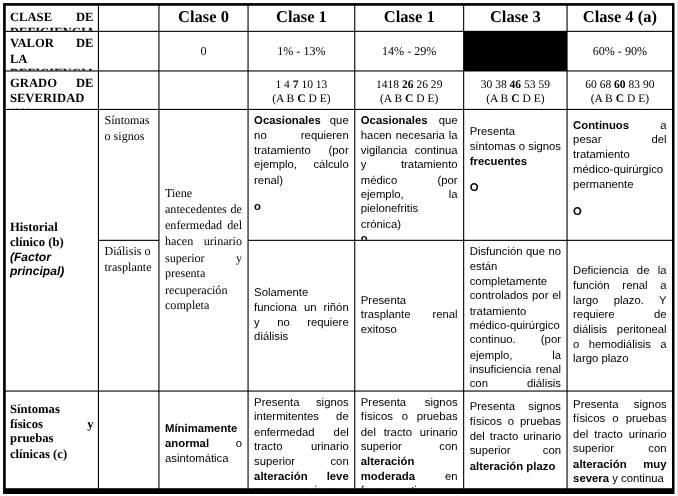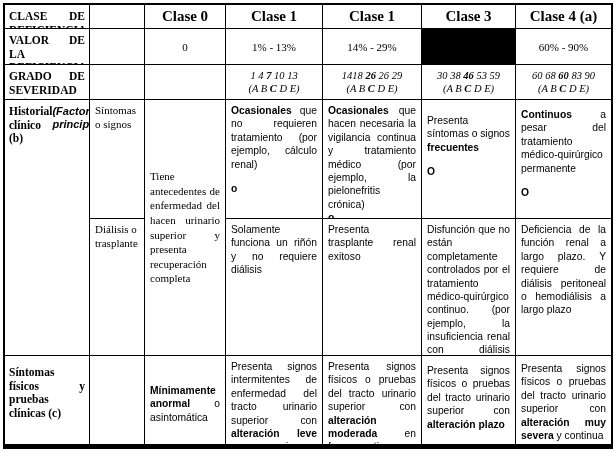--- a/index.html
+++ b/index.html
@@ -8,27 +8,27 @@
   .tbl{position:absolute;left:3px;top:3px;width:610px;height:446px;box-sizing:border-box;
        border:2px solid #000;border-bottom:5px solid #000;
        display:grid;
        grid-template-columns:84px 54px 80px 96px 98px 93px 1fr;
        grid-template-rows:23px 35px 34px 118px 136px 1fr;
        gap:1px;background:#000;overflow:hidden;}
   .c{background:#fff;box-sizing:border-box;overflow:hidden;padding:2px 4px;}
   .hdr{font-weight:bold;font-size:15px;display:flex;align-items:center;justify-content:center;text-align:center;}
   .lbl{font-weight:bold;font-size:11.5px;line-height:1.18;padding:5px 4px;text-align:justify;}
   .val{font-size:11px;display:flex;align-items:center;justify-content:center;text-align:center;}
-  .grado{font-size:10.5px;display:flex;flex-direction:column;align-items:center;justify-content:center;text-align:center;line-height:1.25;font-style:italic;}
+  .grado{font-size:10.5px;display:flex;flex-direction:column;align-items:center;justify-content:flex-end;text-align:center;line-height:1.25;}
   .sub{font-size:11px;display:flex;padding:3px 5px;line-height:1.3;}
   .serifbody{font-size:11px;line-height:1.32;text-align:justify;display:flex;align-items:center;}
   .body{font-family:"Liberation Sans", sans-serif;font-size:10.3px;line-height:1.3;
         text-align:justify;padding:4px 5px;}
   .after{font-weight:bold;margin-top:11px;}
-  .vcenter{display:flex;flex-direction:row;}
+  .vcenter{display:flex;flex-direction:column;justify-content:center;}
   .pt14{padding-top:14px;}
   .pt28{padding-top:28px;}
   .pt10{padding-top:10px;}
   b{font-weight:bold;}
   .it{font-style:italic;font-family:"Liberation Sans", sans-serif;font-size:11px;}
 </style>
 </head>
 <body>
 
 <div class="page">

